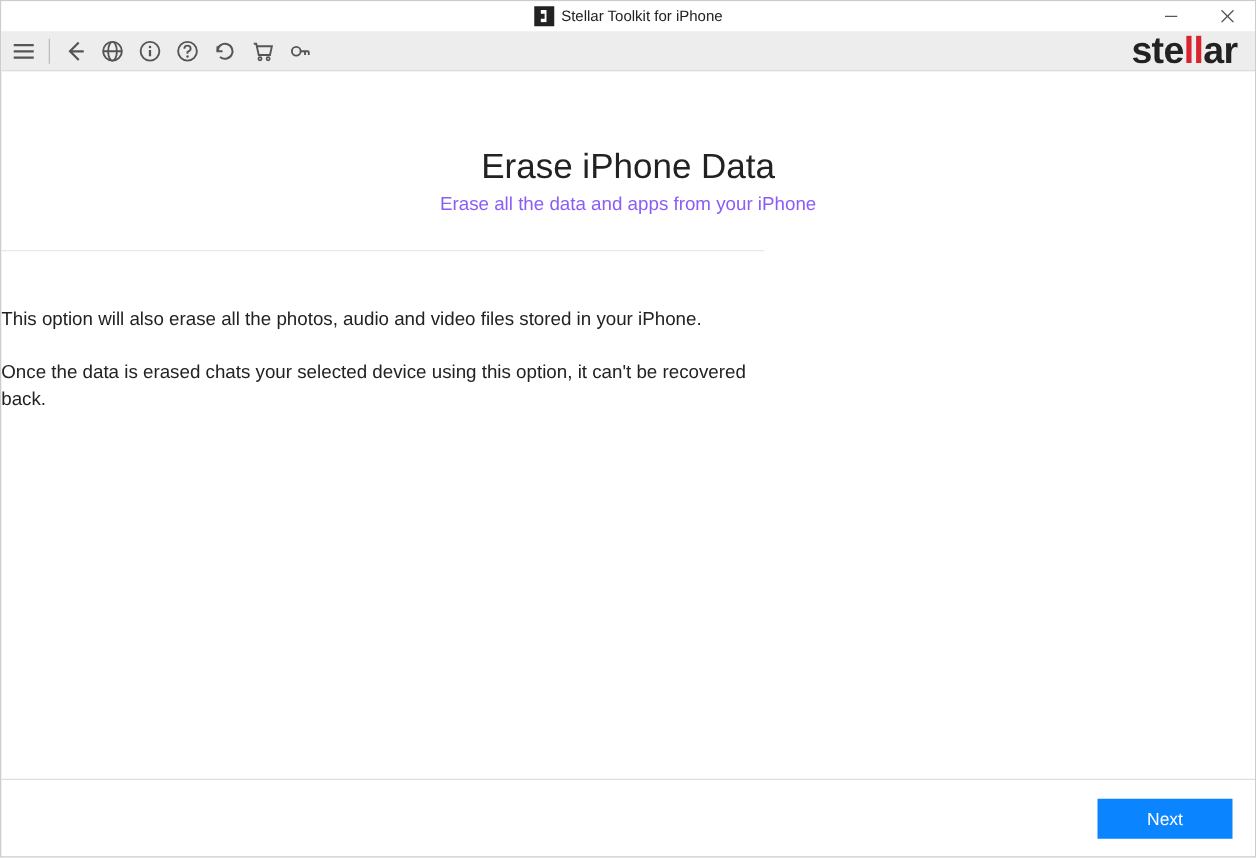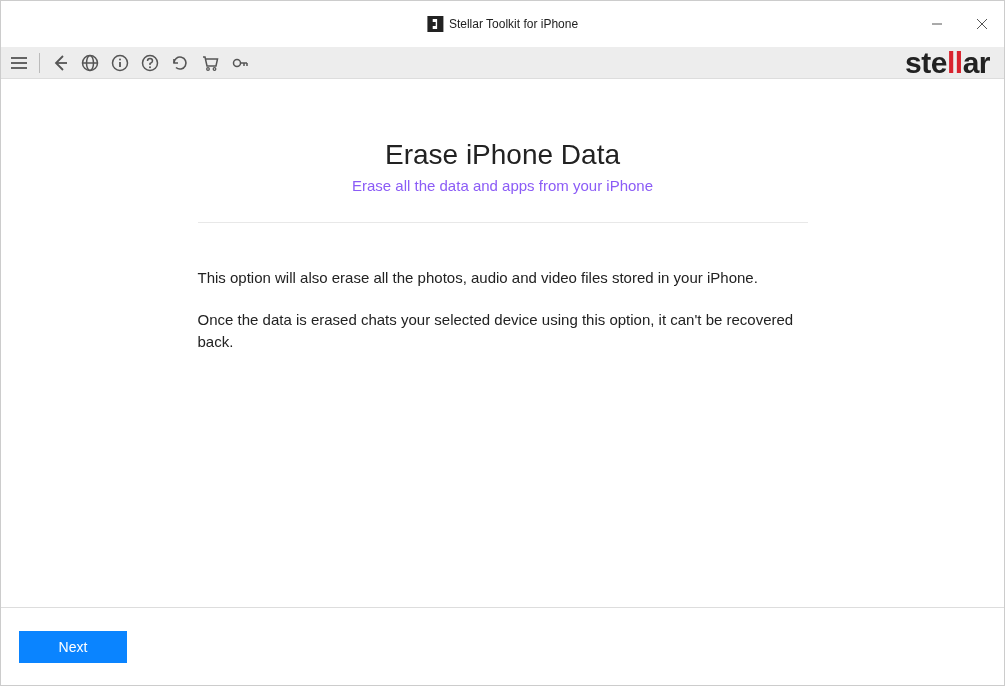--- a/index.html
+++ b/index.html
@@ -11,21 +11,21 @@
       font-family: "Segoe UI", Tahoma, sans-serif;
       background: #fff;
       width: 1005px;
       height: 686px;
       overflow: hidden;
       border: 1px solid #ccc;
       display: flex;
       flex-direction: column;
     }
     .titlebar {
-      height: 46px;
+      height: 24px;
       background: #fff;
       display: flex;
       align-items: center;
       justify-content: space-between;
       padding: 0;
     }
     .titlebar-center {
       position: absolute;
       left: 50%;
       transform: translateX(-50%);
@@ -102,21 +102,20 @@
       padding-right: 6px;
     }
     .brand .red {
       color: #d9232e;
     }
     .content {
       flex: 1;
       padding: 60px 0 0 0;
       display: flex;
       flex-direction: column;
-      align-items: center;
       overflow: hidden;
     }
     .heading {
       font-size: 28px;
       font-weight: 400;
       color: #222;
       text-align: center;
     }
     .subheading {
       font-size: 15px;
@@ -134,25 +133,25 @@
       width: 610px;
       margin-top: 44px;
       font-size: 15px;
       color: #222;
       line-height: 1.45;
     }
     .body-text p {
       margin-bottom: 20px;
     }
     .footer {
-      height: 78px;
+      height: 62px;
       border-top: 1px solid #ddd;
       display: flex;
       align-items: center;
-      justify-content: flex-start;
+      justify-content: flex-end;
       padding: 0 18px;
     }
     .next-btn {
       background: #0a84ff;
       color: #fff;
       border: none;
       width: 108px;
       height: 32px;
       font-size: 14px;
       cursor: pointer;

